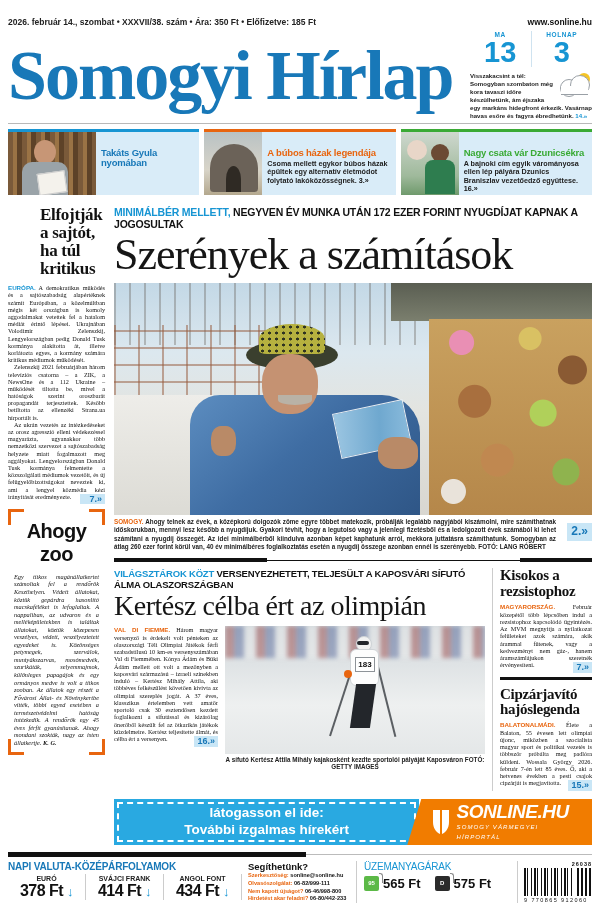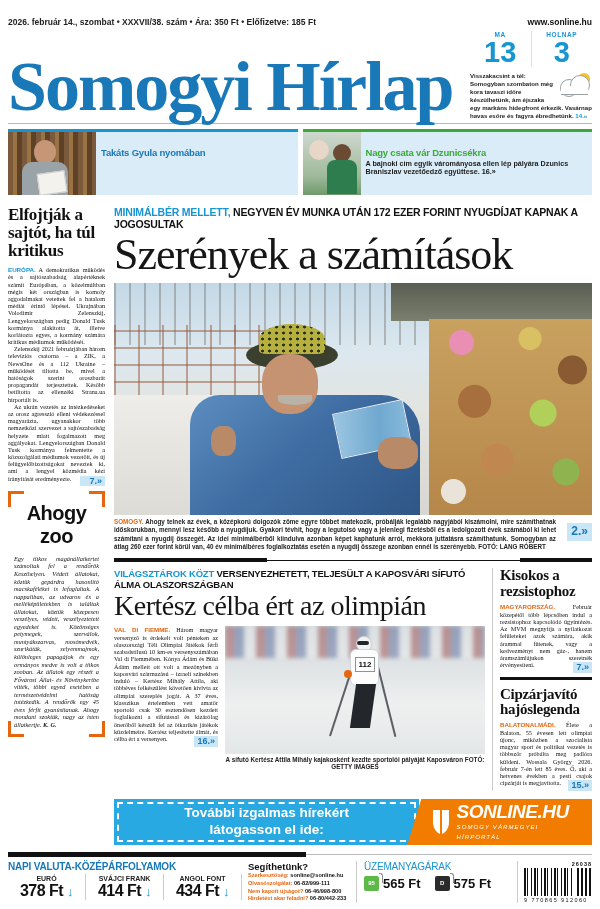--- a/index.html
+++ b/index.html
@@ -3,21 +3,21 @@
 <meta charset="utf-8">
 <style>
   html,body{margin:0;padding:0;background:#fff;}
   .page{width:600px;height:909px;overflow:hidden;position:relative;background:#fff;
         font-family:"Liberation Sans",sans-serif;color:#111;margin:0 auto;}
   .inner{padding:0 8px;}
 
   
   .topbar{display:flex;justify-content:space-between;padding-top:17px;font-size:8.5px;font-weight:bold;color:#222;}
   .website{color:#111;}
-  .mast-row{display:flex;align-items:flex-end;margin-top:2px;}
+  .mast-row{display:flex;align-items:center;margin-top:2px;}
   .mast-title{flex:1;font-family:"Liberation Serif",serif;font-weight:bold;color:#1878b8;
               font-size:70px;line-height:.96;letter-spacing:-2px;margin-top:2px;white-space:nowrap;}
   .weather{width:122px;flex-shrink:0;padding-top:2px;}
   .w-temps{display:flex;text-align:center;}
   .w-cell{flex:1;}
   .w-label{font-size:6.5px;color:#1795d3;font-weight:bold;letter-spacing:.6px;}
   .w-num{font-size:29px;font-weight:bold;color:#1795d3;line-height:1;}
   .w-sep{width:1px;background:#cfe3f0;}
   .w-body{font-size:6.1px;font-weight:bold;line-height:1.32;margin-top:5px;color:#222;}
   .cloud{float:right;width:34px;height:22px;margin:1px 0 2px 3px;position:relative;}
@@ -50,21 +50,21 @@
   .t-body{padding:16px 5px 0 5px;min-width:0;}
   .t-title{font-size:9.5px;font-weight:bold;line-height:1.02;color:#1878b8;letter-spacing:-.2px;}
   .t2 .t-title{color:#e8650f;}
   .t3 .t-title{color:#3aaa35;}
   .t-text{font-size:7.2px;font-weight:bold;line-height:1.18;margin-top:2px;color:#222;}
   .t-ref{font-weight:bold;color:#111;}
 
   
   .main-flex{display:flex;gap:9px;margin-top:11px;}
   .leftcol{width:97px;flex-shrink:0;}
-  .l-head{font-family:"Liberation Serif",serif;font-size:17px;font-weight:bold;line-height:1.06;color:#111;letter-spacing:-.3px;}
+  .l-head{font-family:"Liberation Serif",serif;font-size:17px;font-weight:bold;line-height:1.06;color:#111;letter-spacing:-.3px;margin-left:32px;}
   .l-body{font-family:"Liberation Serif",serif;font-size:6.2px;line-height:1.16;text-align:justify;margin-top:6px;color:#111;}
   .l-body p{margin:0;}
   .l-body p + p{text-indent:6px;}
   .lead-blue{color:#1795d3;font-weight:bold;font-family:"Liberation Sans",sans-serif;}
   .lead-orange{color:#e8650f;font-weight:bold;font-family:"Liberation Sans",sans-serif;}
   .pref{display:inline-block;background:#c9e6f6;color:#1878b8;font-weight:bold;
         font-family:"Liberation Sans",sans-serif;font-size:9px;padding:0 3px;float:right;margin-top:1px;cursor:pointer;}
 
   .zoo{margin-top:9px;position:relative;padding:11px 6px 9px;}
   .zc{position:absolute;width:13px;height:13px;border:3px solid #e8650f;}
@@ -240,20 +240,34 @@
         <div class="t-img">
           <span class="ti-books"></span>
           <span class="ti-face"></span>
           <span class="ti-shirt"></span>
           <span class="ti-paper"></span>
         </div>
         <div class="t-body">
           <div class="t-title">Takáts Gyula nyomában</div>
         </div>
       </div>
+      <div class="teaser t2">
+        <div class="t-img">
+          <span class="ti-sky"></span>
+          <span class="ti-hut"></span>
+          <span class="ti-door"></span>
+        </div>
+        <div class="t-body">
+          <div class="t-title">A búbos házak legendája</div>
+          <div class="t-text">
+            <span>Csoma mellett egykor búbos házak épültek egy alternatív életmódot folytató lakóközösségnek.</span>
+            <span class="t-ref">3.»</span>
+          </div>
+        </div>
+      </div>
       <div class="teaser t3">
         <div class="t-img">
           <span class="ti-crowd"></span>
           <span class="ti-man"></span>
           <span class="ti-player"></span>
           <span class="ti-jersey"></span>
         </div>
         <div class="t-body">
           <div class="t-title">Nagy csata vár Dzunicsékra</div>
           <div class="t-text">
@@ -345,21 +359,21 @@
               </div>
               <div class="oly-photo-col">
                 <div class="photo-ski">
                   <div class="ps-crowd"></div>
                   <div class="ps-skier">
                     <div class="ps-pole1"></div>
                     <div class="ps-pole2"></div>
                     <div class="ps-head"></div>
                     <div class="ps-visor"></div>
                     <div class="ps-torso"></div>
-                    <div class="ps-bib">112</div>
+                    <div class="ps-bib">183</div>
                     <div class="ps-glove"></div>
                     <div class="ps-legs"></div>
                   </div>
                 </div>
                 <div class="ski-caption">
                   <span>A sífutó Kertész Attila Mihály kajakosként kezdte sportolói pályáját Kaposváron </span>
                   <span>FOTÓ: GETTY IMAGES</span>
                 </div>
               </div>
             </div>
@@ -378,22 +392,22 @@
               <span class="lead-orange">BALATONALMÁDI.</span>
               <span> Élete a Balaton, 55 évesen lett olimpiai újonc, miközben a szocialista magyar sport és politikai vezetés is többször próbálta meg padlóra küldeni. Wossala György 2026. február 7-én lett 85 éves. Ő, aki a hetvenes években a pesti csajok cipzárját is megjavította. </span>
               <span class="pref">15.»</span>
             </div>
           </div>
         </div>
 
         <div class="banner">
           <div class="b-blue">
             <div class="b-blue-in">
+              <span>látogasson el ide:</span>
               <span>További izgalmas hírekért</span>
-              <span>látogasson el ide:</span>
             </div>
           </div>
           <div class="b-orange">
             <svg width="20" height="26" viewBox="0 0 20 26">
               <path d="M2 1 H9 V25 C5 23 2 19 2 13 Z" fill="#ffffff"></path>
               <path d="M11 1 H18 V13 C18 19 15 23 11 25 Z" fill="#ffffff"></path>
             </svg>
             <div class="b-col">
               <span class="b-brand">SONLINE.HU</span>
               <span class="b-sub">SOMOGY VÁRMEGYEI</span>

